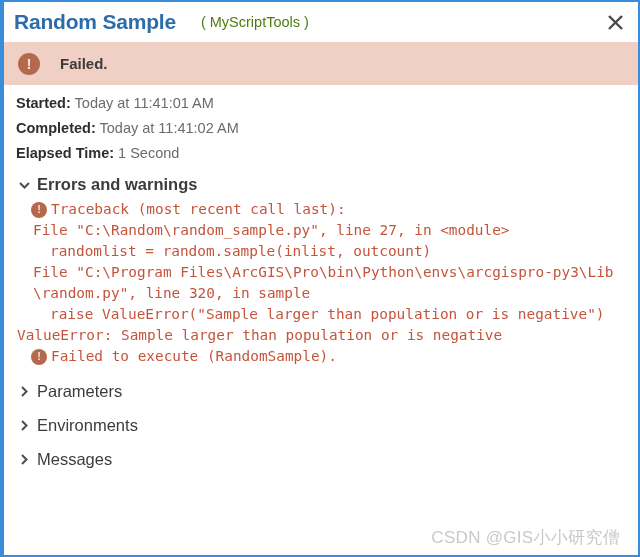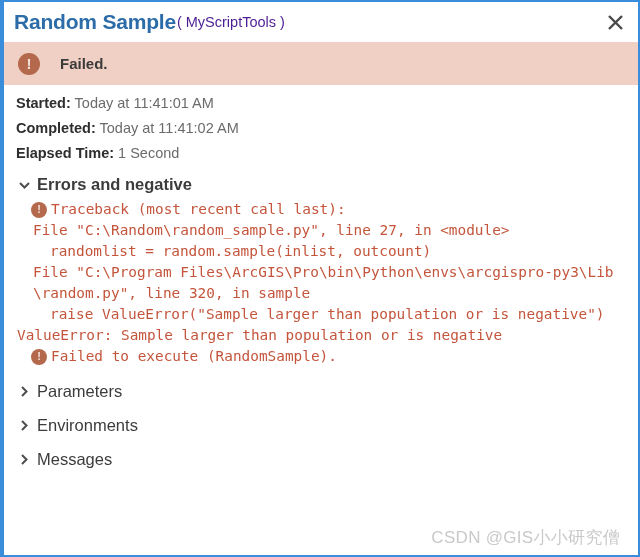--- a/index.html
+++ b/index.html
@@ -37,22 +37,22 @@
   }
   .title-main {
     font-size: 21px;
     font-weight: bold;
     color: #2c6ca8;
     letter-spacing: -0.2px;
     white-space: nowrap;
   }
   .title-sub {
     font-size: 14.5px;
-    color: #4c1d95;
-    margin-left: 1px;
+    color: #4d7c0f;
+    margin-left: 25px;
     white-space: nowrap;
   }
   .close-btn {
     position: absolute;
     right: 10px;
     top: 50%;
     transform: translateY(-50%);
     width: 26px;
     height: 26px;
     display: flex;
@@ -233,21 +233,21 @@
       <b>Elapsed Time:</b>
       <span>1 Second</span>
     </p>
 
     <div class="section-head">
       <span class="chev">
         <svg width="11" height="8" viewBox="0 0 11 8" aria-hidden="true">
           <polyline points="1,2 5.5,6.5 10,2" fill="none" stroke="#4d4d4d" stroke-width="2"></polyline>
         </svg>
       </span>
-      <span class="section-title bold">Errors and negative</span>
+      <span class="section-title bold">Errors and warnings</span>
     </div>
 
     <div class="trace" id="trace-block"><div class="trace-line with-icon"><span class="err-dot"><i>!</i></span><span>Traceback (most recent call last):</span></div><div class="trace-line indent1"><span>File "C:\Random\random_sample.py", line 27, in &lt;module&gt;</span></div><div class="trace-line indent2"><span>randomlist = random.sample(inlist, outcount)</span></div><div class="trace-line indent1"><span>File "C:\Program Files\ArcGIS\Pro\bin\Python\envs\arcgispro-py3\Lib\random.py", line 320, in sample</span></div><div class="trace-line indent2"><span>raise ValueError("Sample larger than population or is negative")</span></div><div class="trace-line indent0"><span>ValueError: Sample larger than population or is negative</span></div><div class="trace-line with-icon"><span class="err-dot"><i>!</i></span><span>Failed to execute (RandomSample).</span></div></div>
 
     <div class="sections-bottom" id="collapsed-sections">
         <div class="section-head">
           <span class="chev">
             <svg width="8" height="11" viewBox="0 0 8 11" aria-hidden="true">
               <polyline points="2,1 6.5,5.5 2,10" fill="none" stroke="#4d4d4d" stroke-width="2"></polyline>
             </svg>

